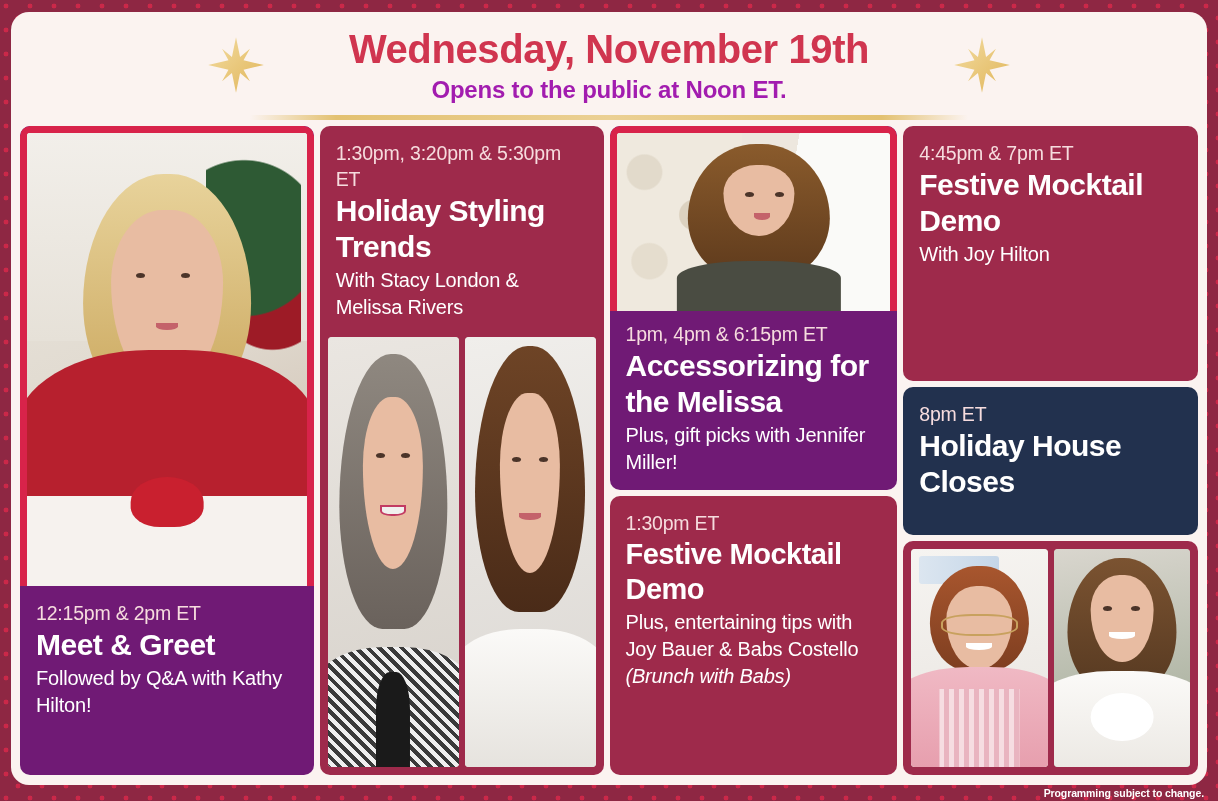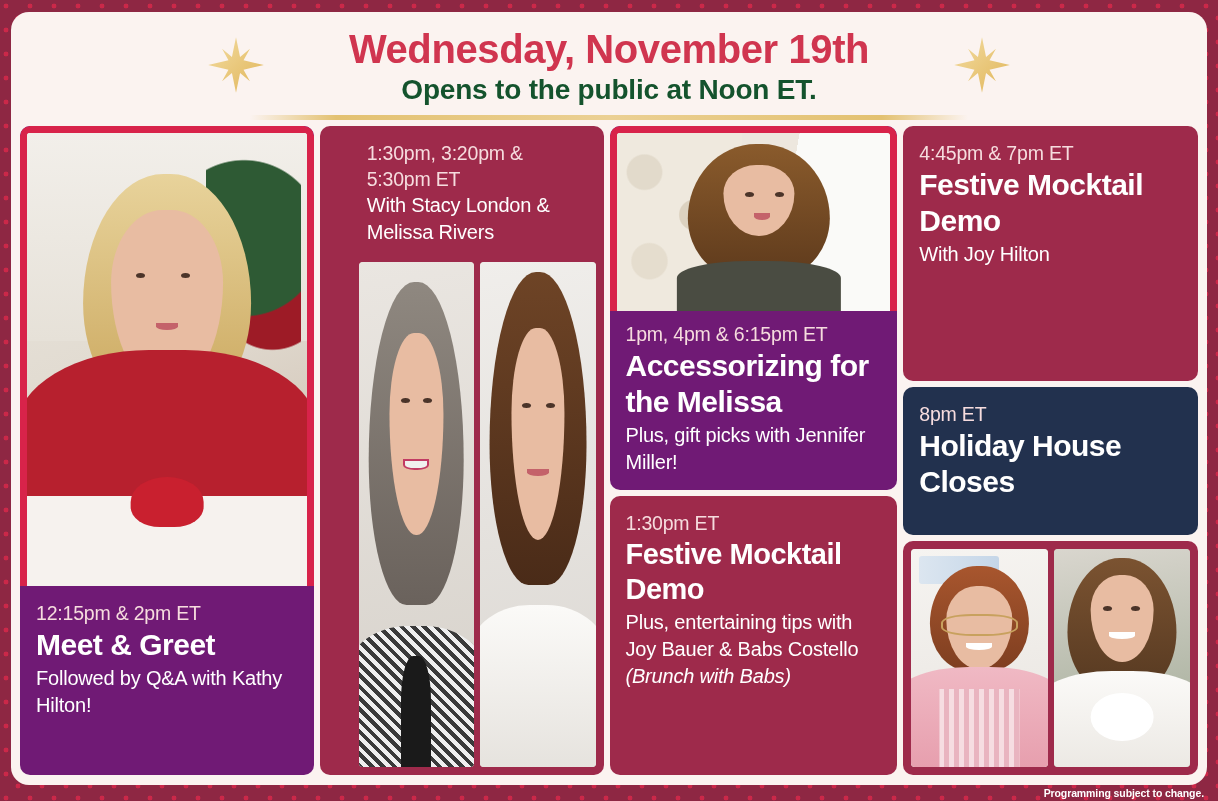--- a/index.html
+++ b/index.html
@@ -43,22 +43,22 @@
     padding-top: 12px;
   }
   .header-title {
     color: #D0354F;
     font-size: 40px;
     font-weight: bold;
     letter-spacing: -0.4px;
     line-height: 50px;
   }
   .header-sub {
-    color: #14532d;
-    font-size: 28px;
+    color: #a21caf;
+    font-size: 24px;
     font-weight: bold;
     line-height: 32px;
     letter-spacing: -0.2px;
   }
   .divider {
     position: absolute;
     left: 50%;
     transform: translateX(-50%);
     bottom: 6px;
     width: 718px;
@@ -220,23 +220,24 @@
           </div>
           <div class="card-body" style="flex:1;">
             <div class="time">12:15pm &amp; 2pm ET</div>
             <div class="title">Meet &amp; Greet</div>
             <div class="sub">Followed by Q&amp;A with Kathy Hilton!</div>
           </div>
         </div>
       </div>
 
       <div class="col col-2">
-        <div class="card bg-maroon" style="flex:1;padding-left:31px;">
+        <div class="card bg-maroon" style="flex:1;">
           <div class="card-body">
             <div class="time">1:30pm, 3:20pm &amp; 5:30pm ET</div>
+            <div class="title">Holiday Styling Trends</div>
             <div class="sub">With Stacy London &amp; Melissa Rivers</div>
           </div>
           <div class="pair" style="flex:1;padding:0 8px 8px 8px;">
             <div class="photo" style="border-radius:4px;">
               <div class="pt">
                 <div class="bgwash" style="background:linear-gradient(170deg,#EAE6E1,#D6D1CA);"></div>
                 <div class="hair" style="top:4%;width:82%;height:64%;background:linear-gradient(180deg,#8F8880,#6A625C);"></div>
                 <div class="face" style="top:14%;width:46%;height:40%;"></div>
                 <div class="eye" style="left:37%;top:27%;"></div>
                 <div class="eye" style="left:56%;top:27%;"></div>

